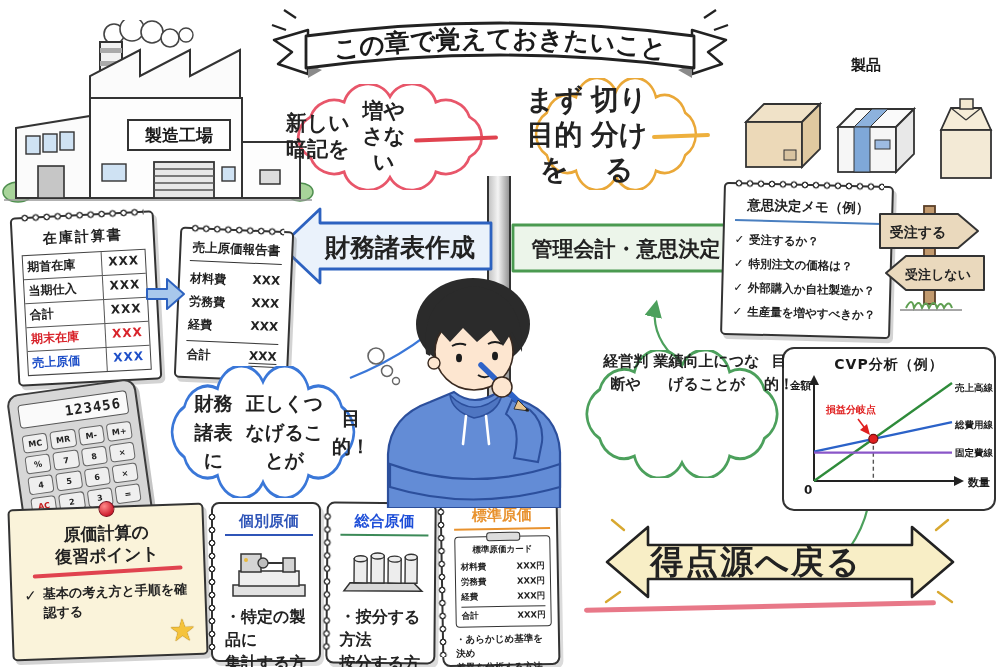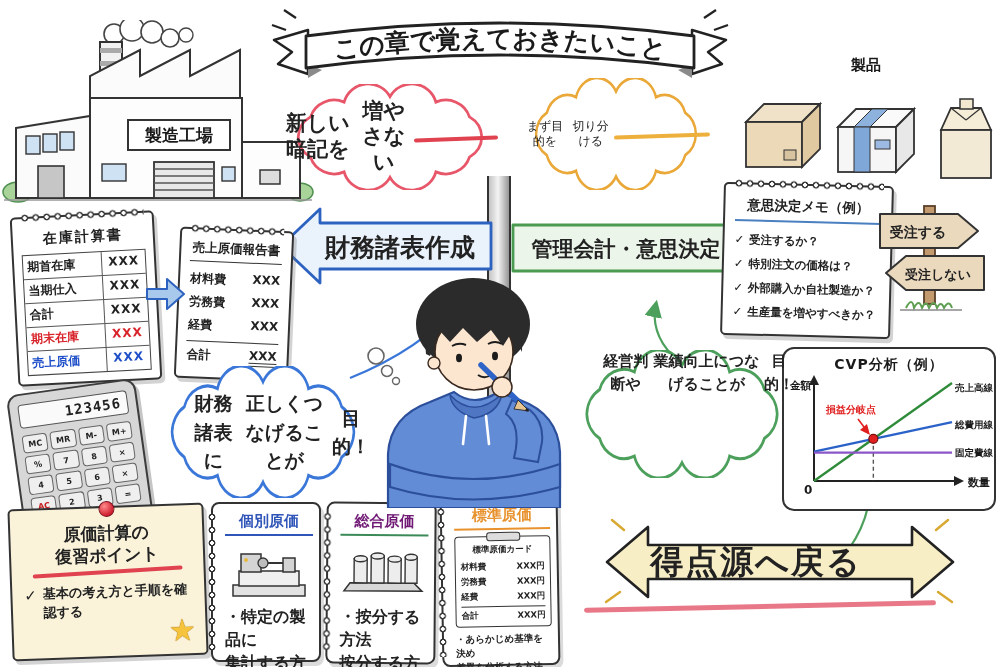--- a/index.html
+++ b/index.html
@@ -8,21 +8,21 @@
   svg{display:block;}
   
   .banner{left:268px;top:4px;width:464px;height:88px;z-index:6;}
   
   .cloud{z-index:5;}
   .cloud svg{position:absolute;inset:0;width:100%;height:100%;}
   .cloud .ctext{position:relative;z-index:2;width:100%;height:100%;display:flex;flex-direction:row;align-items:center;justify-content:center;text-align:center;}
   .cloud-pink{left:282px;top:84px;width:216px;height:106px;}
   .cloud-pink .ctext{font-size:21px;font-weight:600;line-height:1.22;}
   .cloud-yellow{left:522px;top:78px;width:188px;height:112px;}
-  .cloud-yellow .ctext{font-size:12px;font-weight:400;line-height:1.25;}
+  .cloud-yellow .ctext{font-size:28px;font-weight:700;line-height:1.25;}
   .cloud-blue{left:156px;top:366px;width:214px;height:132px;z-index:4;}
   .cloud-blue .ctext{font-size:19px;font-weight:600;align-items:center;padding-left:34px;box-sizing:border-box;line-height:1.5;}
   .cloud-green{left:570px;top:350px;width:224px;height:128px;z-index:4;}
   .cloud-green .ctext{font-size:15px;font-weight:600;align-items:flex-start;padding-left:32px;box-sizing:border-box;line-height:1.5;}
   .uline{height:4px;border-radius:3px;margin-top:3px;}
   .uline.red{width:150px;background:#e0434f;transform:rotate(-2deg);}
   .uline.yel{width:128px;background:#eeb03d;transform:rotate(-2deg);}
   
   .pole{left:487px;top:176px;width:24px;height:330px;background:linear-gradient(90deg,#c4c4c4,#f4f4f4 45%,#969696);border-left:2px solid #333;border-right:2px solid #333;box-sizing:border-box;z-index:1;}
   .sign{z-index:2;}
@@ -78,21 +78,21 @@
   .note-item{display:flex;gap:6px;font-size:13px;font-weight:600;line-height:1.45;padding:0 2px;}
   .note-item .chk{font-size:15px;font-weight:700;}
   .star{position:absolute;right:10px;bottom:6px;font-size:30px;color:#f5c33c;text-shadow:0 0 1px #a8760a,0 0 1px #a8760a;}
   
   .nb{background:#fff;border:2px solid #333;border-radius:8px;z-index:2;box-shadow:3px 4px 0 rgba(110,110,110,.25);padding:8px 6px 6px 12px;box-sizing:border-box;}
   .nb1{left:211px;top:502px;width:110px;height:160px;}
   .nb2{left:326px;top:502px;width:110px;height:162px;transform:rotate(.5deg);}
   .nb3{left:441px;top:496px;width:118px;height:170px;transform:rotate(-1deg);}
   .nb-title{text-align:center;font-size:15px;font-weight:700;padding-bottom:3px;margin-bottom:5px;border-bottom:2px solid;}
   .nb1 .nb-title{color:#2f55b8;border-color:#2f55b8;}
-  .nb2 .nb-title{color:#701a75;border-color:#3c8a58;}
+  .nb2 .nb-title{color:#1d4ed8;border-color:#3c8a58;}
   .nb3 .nb-title{color:#e8922e;border-color:#e8922e;}
   .nb-desc{font-size:16px;font-weight:600;line-height:1.45;margin-top:6px;}
   .nb3 .nb-desc{font-size:9.5px;margin-top:5px;}
   .nb-icon{display:flex;justify-content:center;margin:4px 0;}
   .card{border:1.5px solid #333;border-radius:4px;padding:4px 5px 3px;position:relative;margin-top:6px;background:#fff;}
   .card-clip{position:absolute;top:-5px;left:50%;margin-left:-16px;width:32px;height:7px;background:#ddd;border:1.2px solid #333;border-radius:3px;}
   .card-title{text-align:center;font-size:8.5px;font-weight:700;margin:3px 0 3px;}
   .krow{display:flex;justify-content:space-between;font-size:8.5px;font-weight:600;padding:1.5px 0;}
   .krow.total{border-top:1.2px solid #333;margin-top:2px;padding-top:2.5px;}
   

